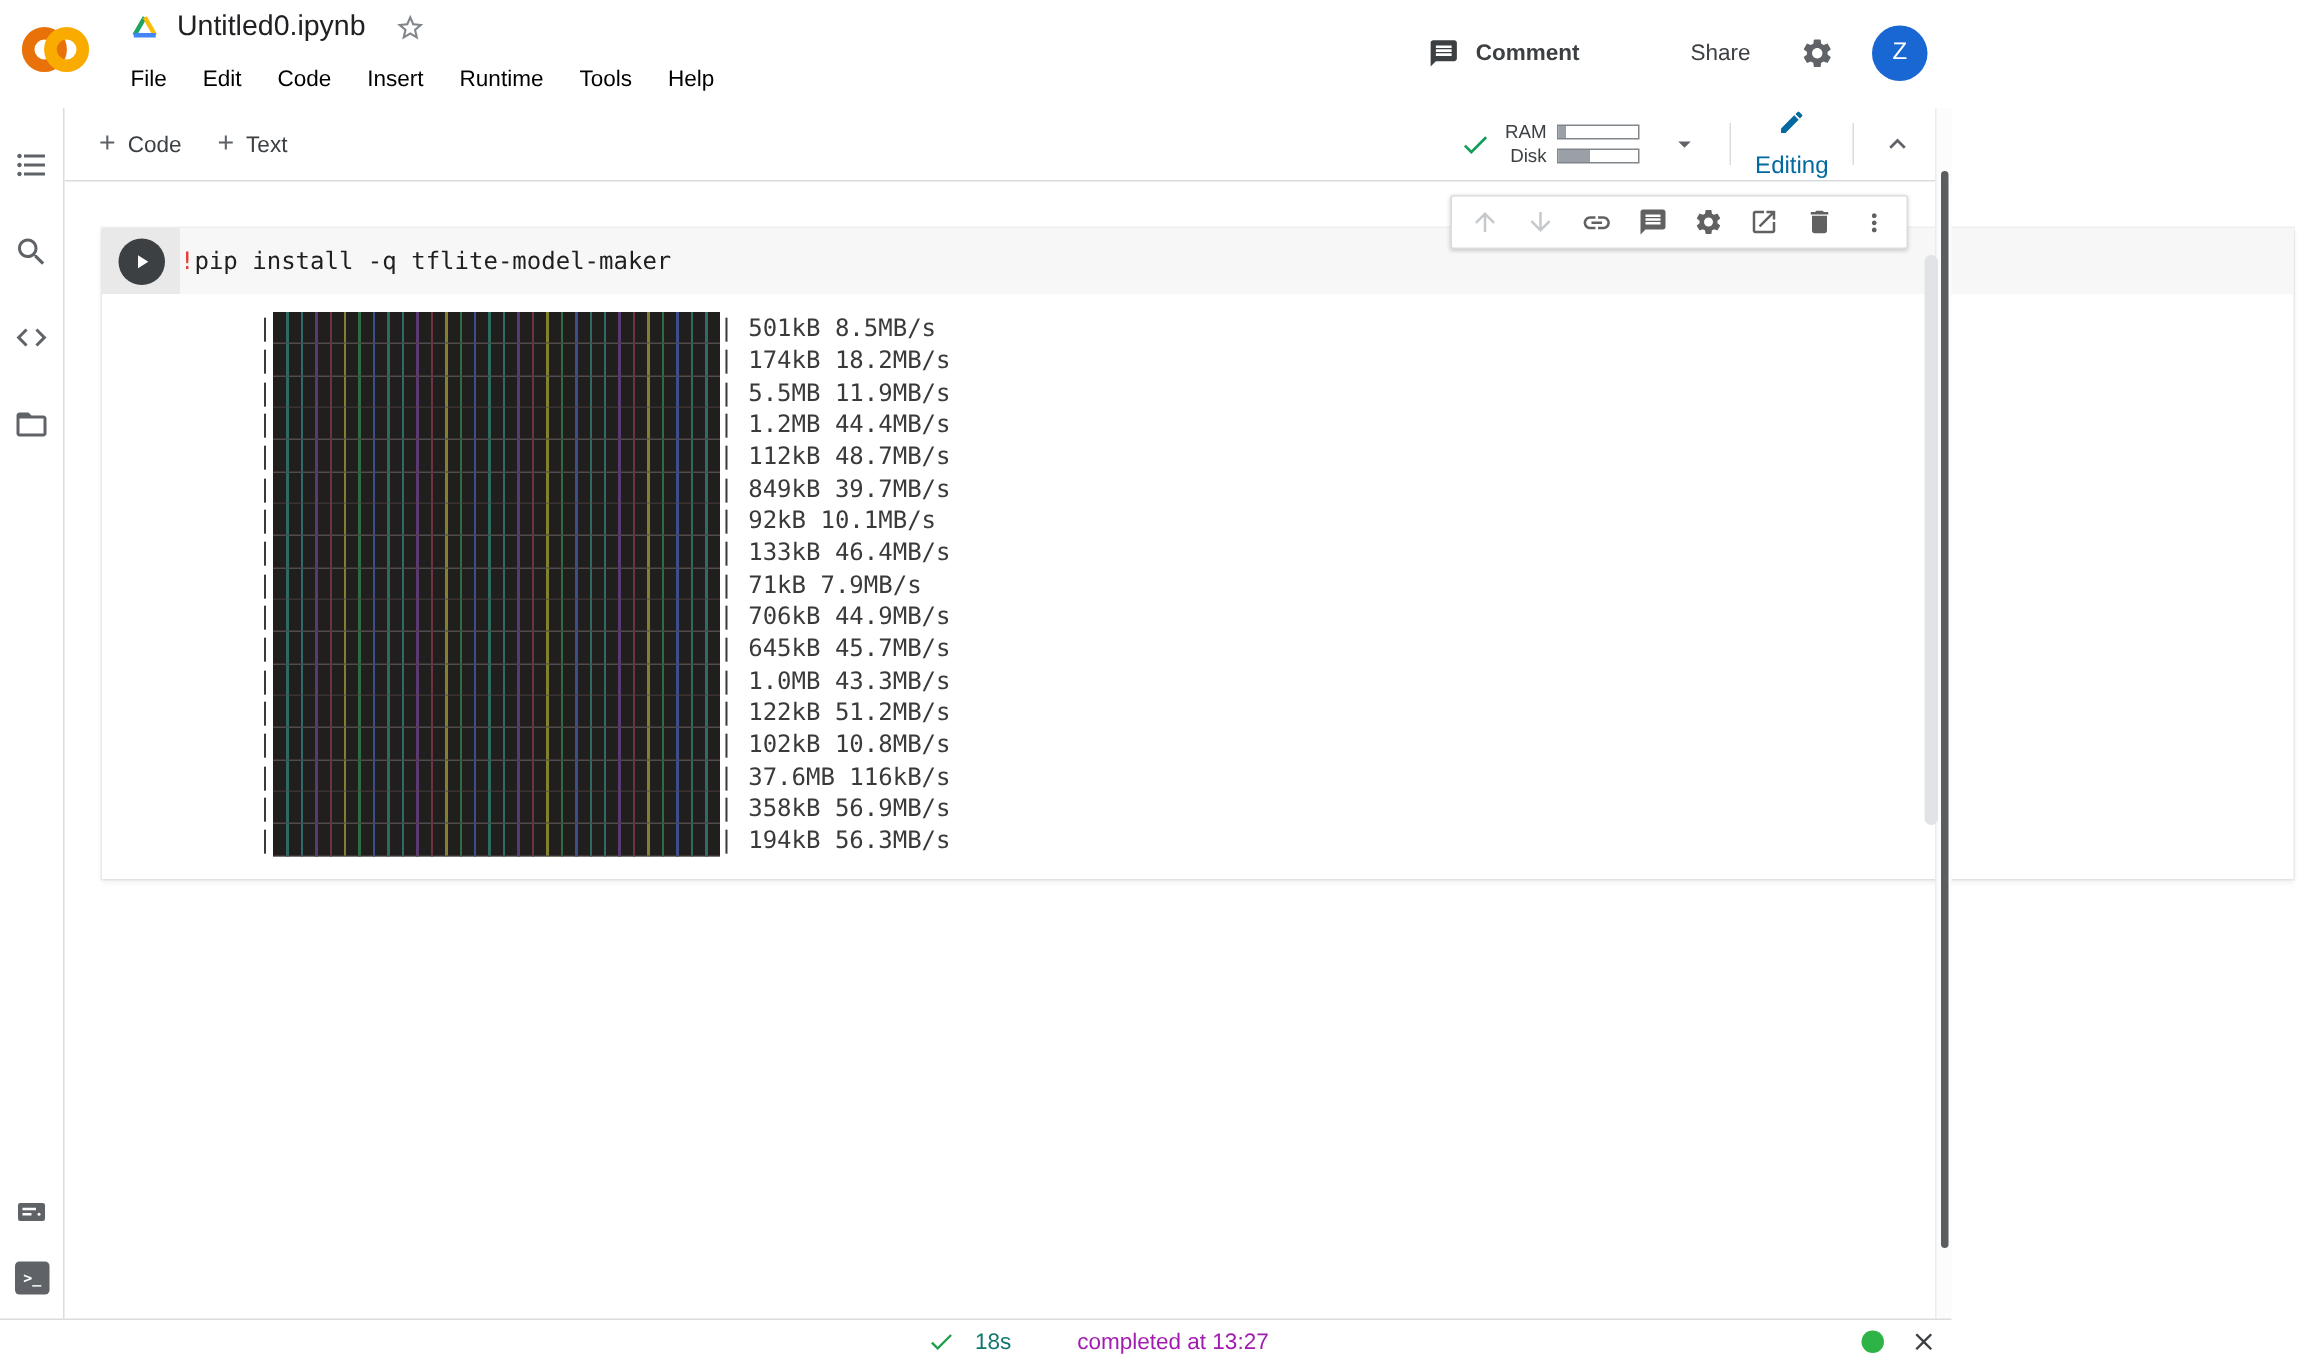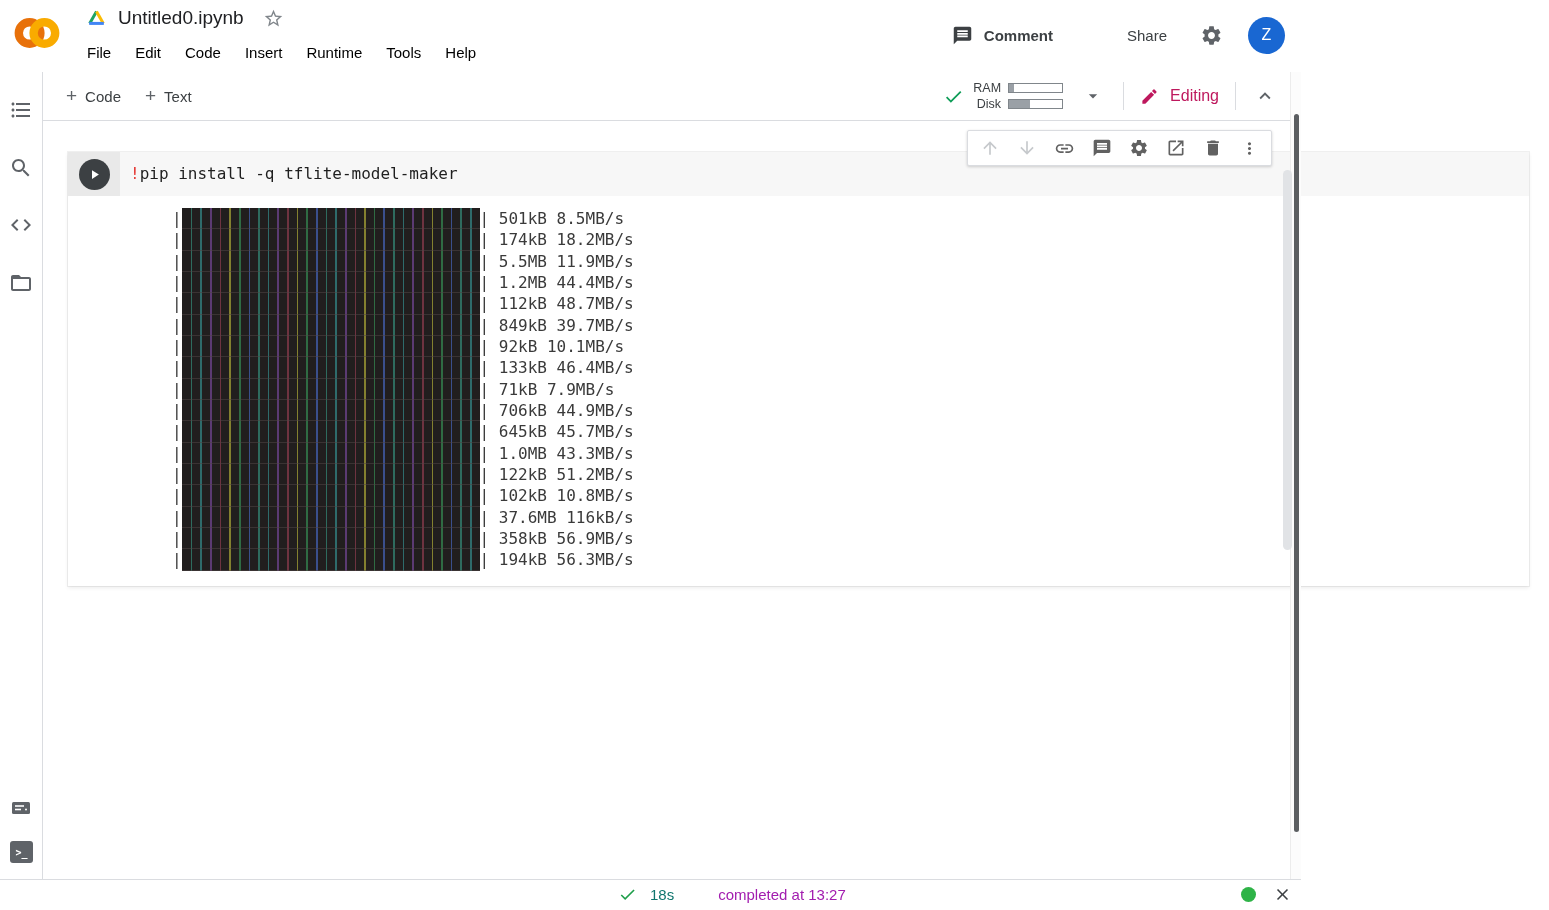--- a/index.html
+++ b/index.html
@@ -26,36 +26,36 @@
   .add-btn{display:flex;align-items:center;gap:8px;margin-left:24px;font-size:15px;color:#3c4043;cursor:pointer;}
   .plus{font-size:19px;color:#5f6368;line-height:18px;}
   .toolbar-right{margin-left:auto;display:flex;align-items:center;margin-right:25px;}
   .res-check{color:#0f9d58;margin-right:9px;}
   .res-labels{display:flex;flex-direction:column;align-items:flex-end;font-size:12.5px;color:#3c4043;line-height:16px;margin-right:7px;}
   .res-bars{display:flex;flex-direction:column;gap:6px;margin-right:20px;}
   .res-bar{width:55px;height:10px;border:1px solid #80868b;background:#fff;box-sizing:border-box;}
   .res-fill{height:100%;background:#9aa0a6;}
   .caret{color:#5f6368;margin-right:4px;cursor:pointer;}
   .vdiv{width:1px;height:28px;background:#dadce0;margin:0 16px;}
-  .editing-btn{display:flex;align-items:center;gap:11px;color:#be185d;font-size:16px;cursor:pointer;}
+  .editing-btn{display:flex;align-items:center;gap:11px;color:#0369a1;font-size:16px;cursor:pointer;flex-direction:column;}
   .collapse-btn{color:#5f6368;cursor:pointer;margin-left:2px;}
 
   
   .sidebar{position:absolute;left:0;top:72px;bottom:30px;width:42px;border-right:1px solid #dadce0;background:#fff;}
   .side-icon{position:absolute;left:9px;width:24px;height:24px;color:#5f6368;cursor:pointer;}
   .terminal-box{position:absolute;left:10px;width:23px;height:22px;background:#5f6368;border-radius:3px;color:#fff;
     font-family:"DejaVu Sans Mono",monospace;font-size:10px;font-weight:bold;display:flex;align-items:center;justify-content:center;cursor:pointer;}
 
   
   .cell{position:absolute;left:68px;top:152px;width:1461px;background:#fff;
     box-shadow:0 0 0 1px rgba(0,0,0,0.055),0 2px 4px rgba(0,0,0,0.08);}
   .code-row{display:flex;height:44px;background:#f7f7f7;}
   .gutter{width:52px;background:#e9e9e9;display:flex;align-items:center;justify-content:center;}
   .run-btn{width:31px;height:31px;border-radius:50%;background:#3c4043;display:flex;align-items:center;justify-content:center;cursor:pointer;}
-  .code-line{font-family:"DejaVu Sans Mono",monospace;font-size:16px;line-height:44px;padding-left:10px;color:#1f1f1f;white-space:pre;cursor:text;}
+  .code-line{font-family:"DejaVu Sans Mono",monospace;font-size:16px;line-height:44px;color:#1f1f1f;white-space:pre;cursor:text;}
   .bang{color:#e53935;}
   .output{padding:12px 0 15px 75px;font-family:"DejaVu Sans Mono",monospace;font-size:16px;color:#3a3a3a;}
   .dl-row{display:flex;height:21.33px;align-items:stretch;}
   .pre{white-space:pre;line-height:21.33px;}
   .bar{width:298px;background-color:#211e1e;border-bottom:1px solid rgba(80,70,70,0.55);box-sizing:border-box;}
   .mono-line{line-height:21.33px;white-space:pre;}
 
   
   .cell-toolbar{position:absolute;top:130px;right:29px;height:34px;background:#fff;border:1px solid #dadce0;border-radius:2px;
     box-shadow:0 1px 3px rgba(0,0,0,0.18);display:flex;align-items:center;gap:17px;padding:0 12px;z-index:5;}

